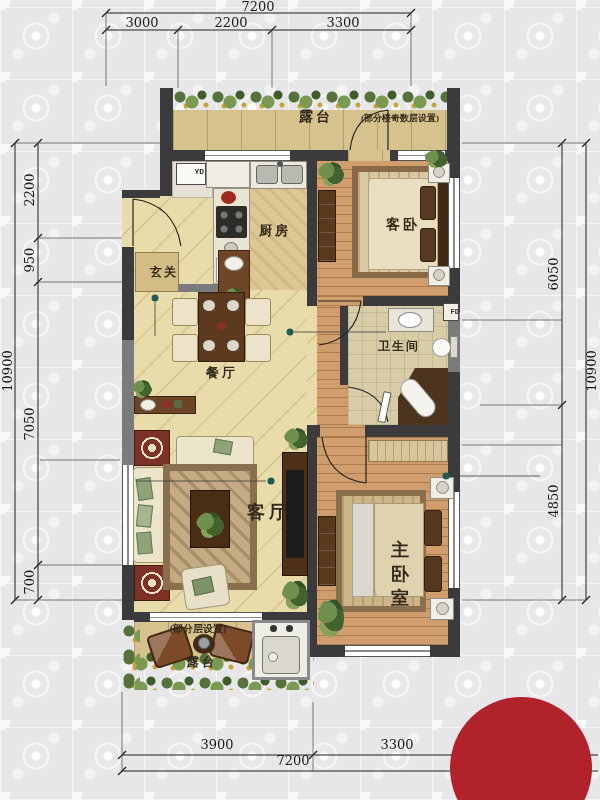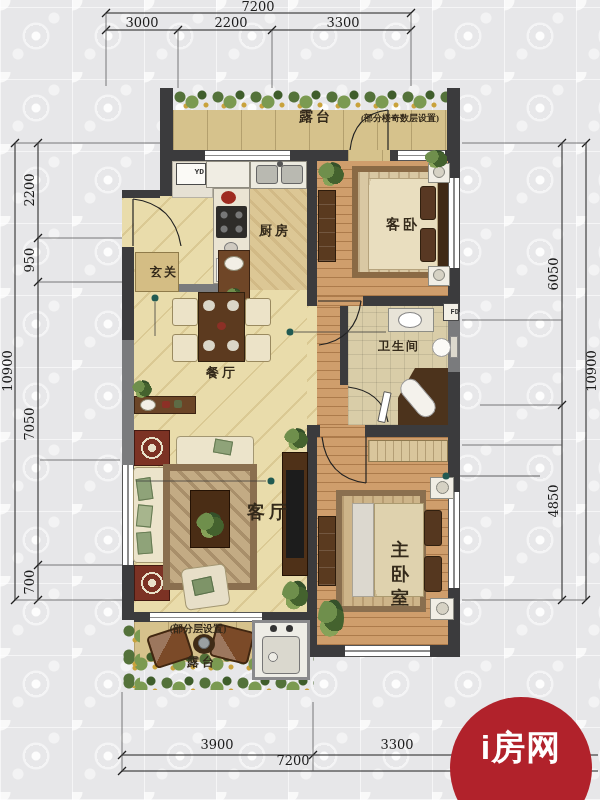--- a/index.html
+++ b/index.html
@@ -323,15 +323,14 @@
   <div class="rlabel" style="left:374px;top:216px;width:58px;font-size:14px;letter-spacing:3px;">客卧</div>
   <div class="rlabel" style="left:136px;top:264px;width:44px;font-size:12px;letter-spacing:2px;padding-left:12px;">玄关</div>
   <div class="rlabel" style="left:194px;top:364px;width:56px;font-size:13px;letter-spacing:3px;">餐厅</div>
   <div class="rlabel" style="left:364px;top:338px;width:70px;font-size:12px;letter-spacing:2px;">卫生间</div>
   <div class="rlabel" style="left:240px;top:500px;width:58px;font-size:18px;letter-spacing:4px;">客厅</div>
   <div class="rlabel" style="left:354px;top:538px;width:66px;font-size:18px;letter-spacing:2px;padding-left:28px;">主卧室</div>
   <div class="rlabel" style="left:146px;top:622px;width:104px;font-size:10px;letter-spacing:0px;">(部分层设置)</div>
   <div class="rlabel" style="left:178px;top:654px;width:48px;font-size:12px;letter-spacing:3px;">露台</div>
 
   <div class="wm" style="left:450px;top:697px;width:142px;height:142px;">
-    <div class="wm-brand">i房网</div>
   </div>
 </div>
 
 </body></html>

